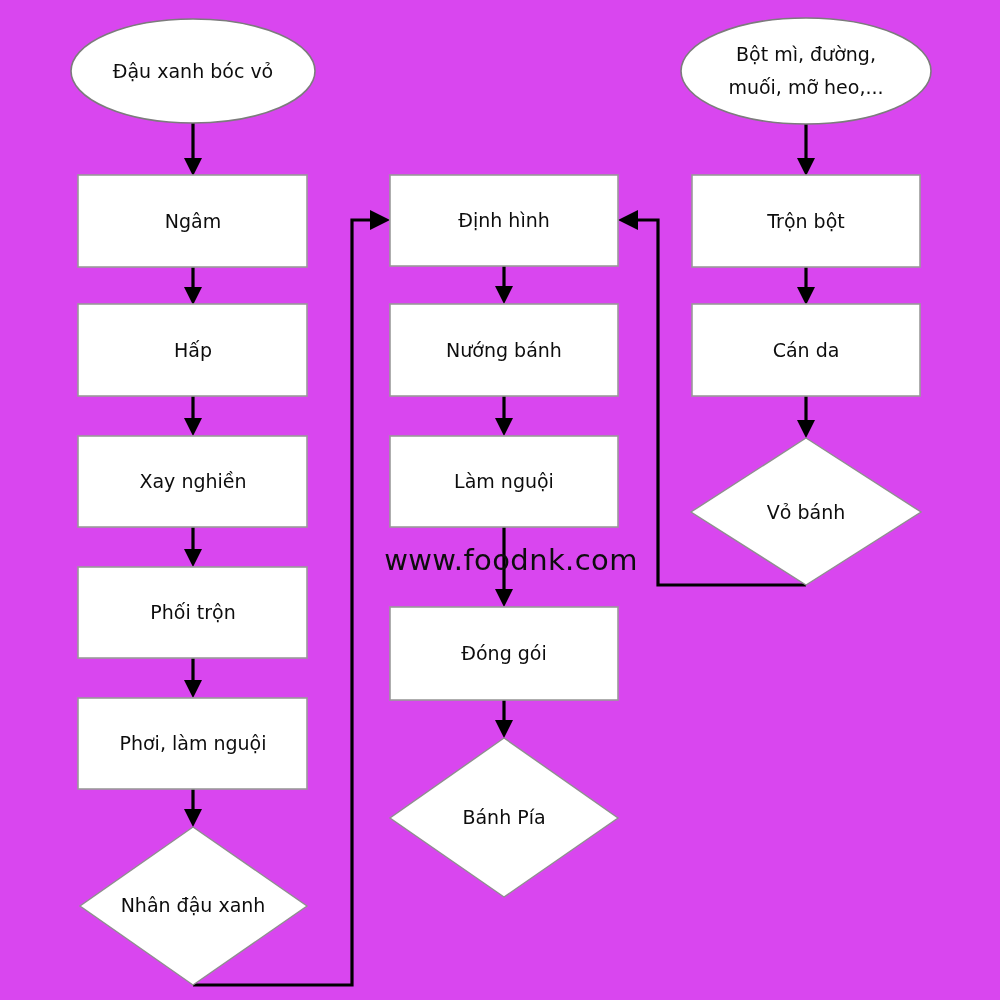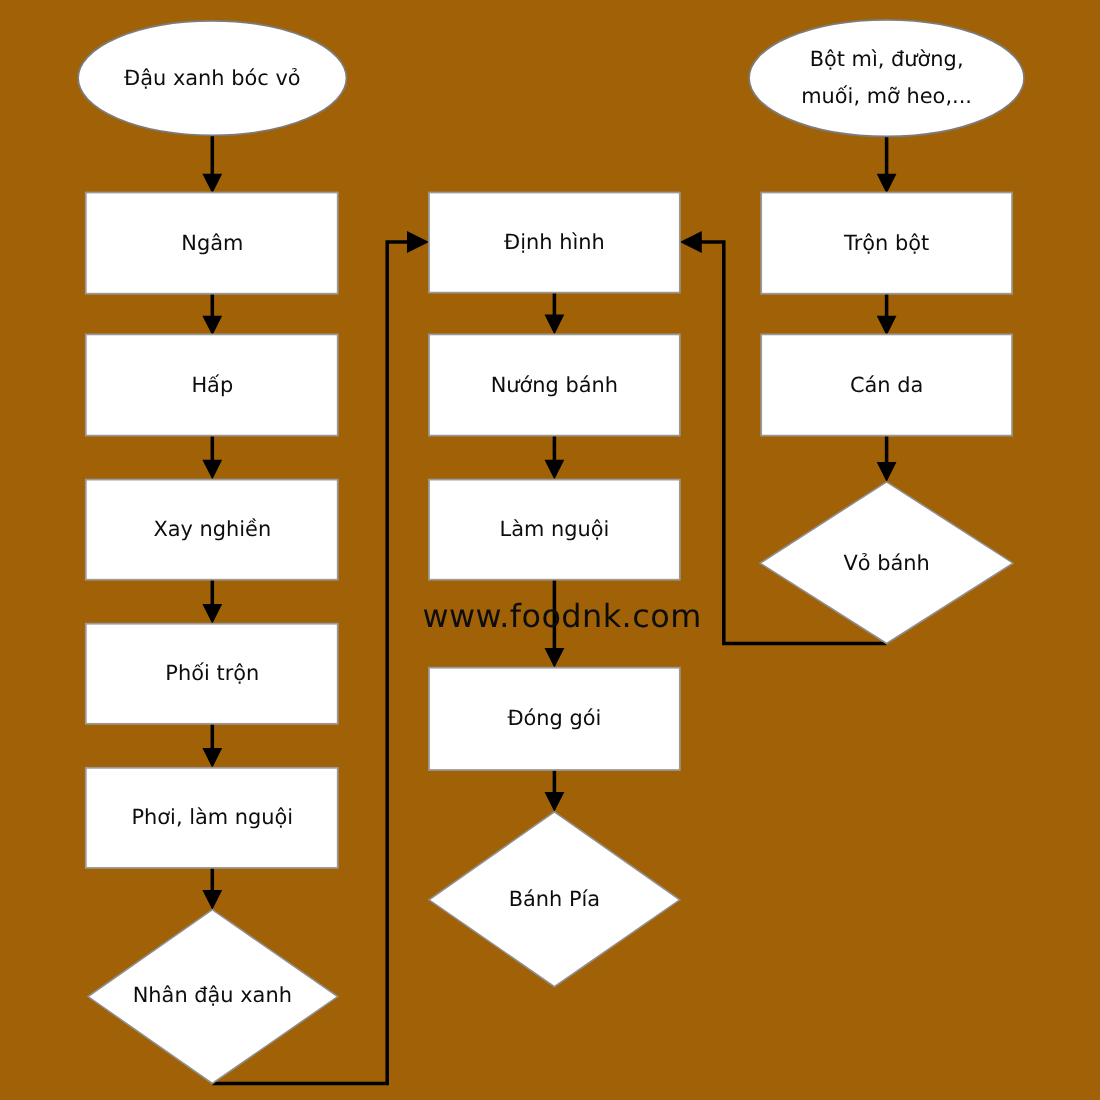--- a/index.html
+++ b/index.html
@@ -5,21 +5,21 @@
 <style>
   html, body {
     margin: 0;
     padding: 0;
     background: #ffffff;
   }
   #diagram-root {
     position: relative;
     width: 1000px;
     height: 1000px;
-    background: #a16207;
+    background: #d946ef;
     font-family: "DejaVu Sans", sans-serif;
     overflow: hidden;
   }
   svg#flowchart {
     position: absolute;
     left: 0;
     top: 0;
     width: 1000px;
     height: 1000px;
     display: block;

